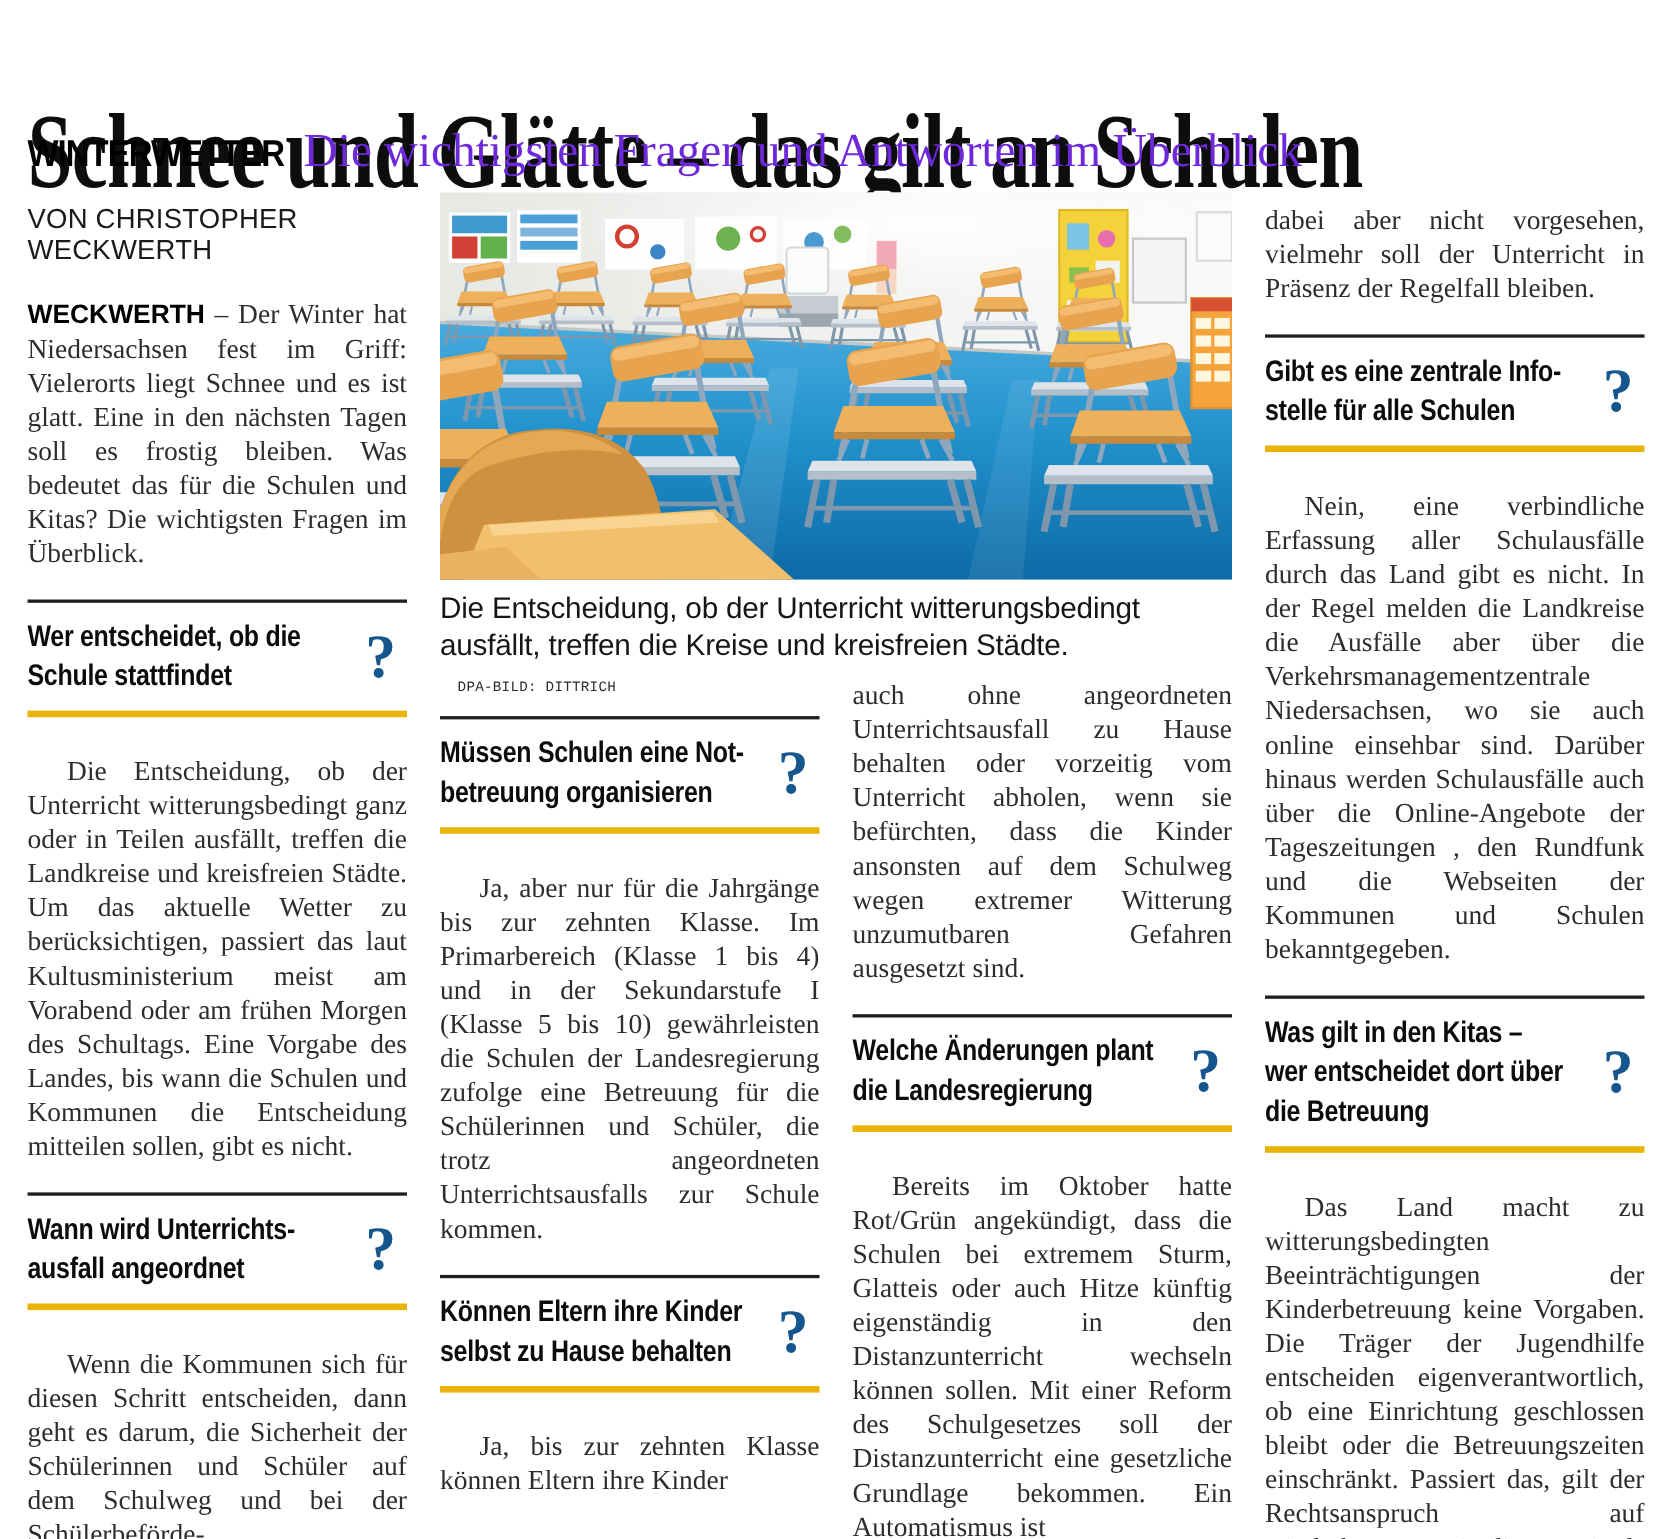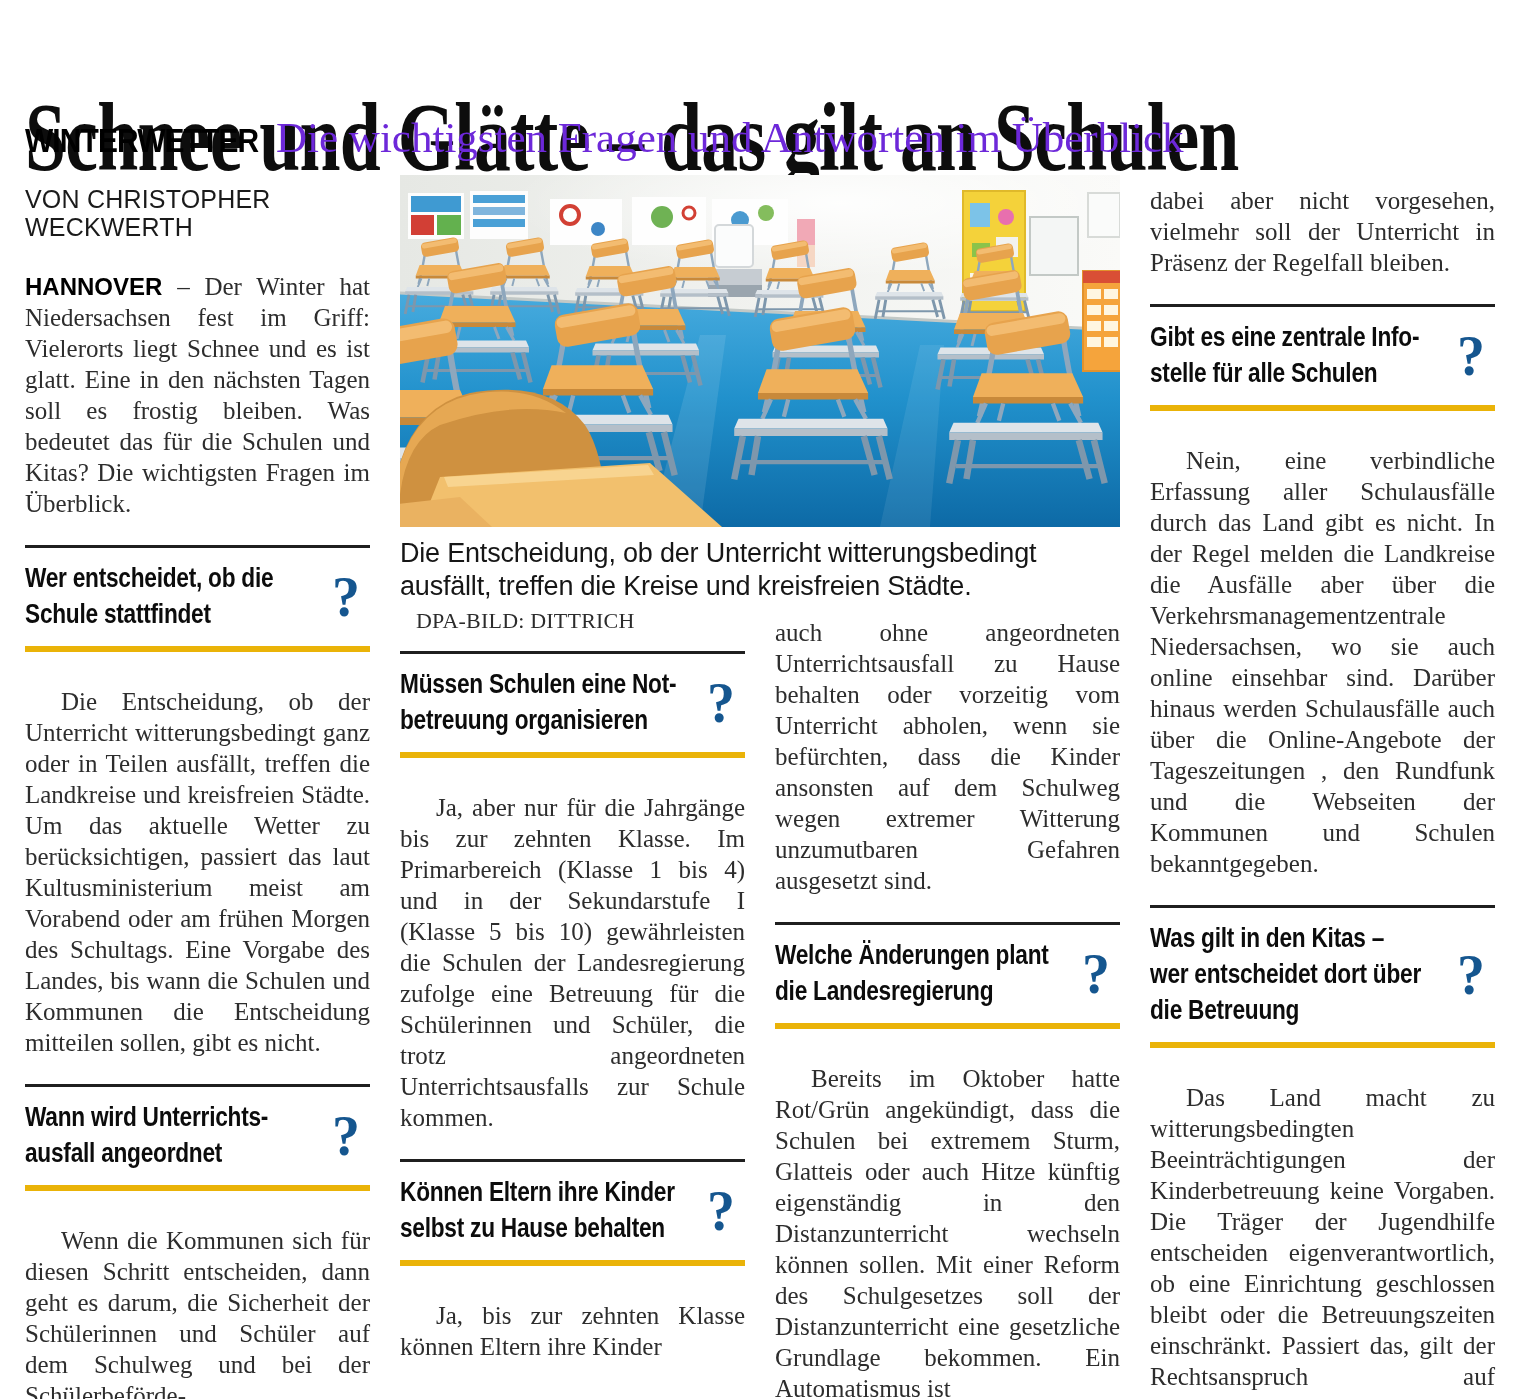--- a/index.html
+++ b/index.html
@@ -59,21 +59,21 @@
   }
   
   .figure{position:absolute;left:400px;top:175px;width:720px;}
   .photo{display:block;width:720px;height:352px;background:#eef0ed;}
   figcaption{
     margin-top:10px;
     font-family:"Liberation Sans",sans-serif;font-size:27px;line-height:33px;
     color:#161616;letter-spacing:-0.2px;text-align:left;
   }
   .credit{
-    font-family:Liberation Serif, serif;font-size:22px;color:#2c2c2c;
+    font-family:Liberation Mono, monospace;font-size:13px;color:#2c2c2c;
     letter-spacing:0.2px;margin-left:16px;white-space:nowrap;
   }
 </style>
 </head>
 <body>
 
 <header>
   <h1 class="headline">Schnee und Glätte – das gilt an Schulen</h1>
   <div class="kicker">
     <span class="kicker-label">WINTERWETTER</span>
@@ -211,21 +211,21 @@
     </g>
   </svg>
   <figcaption>
     <span>Die Entscheidung, ob der Unterricht witterungsbedingt ausfällt, treffen die Kreise und kreisfreien Städte.</span>
     <span class="credit">DPA-BILD: DITTRICH</span>
   </figcaption>
 </figure>
 
 <div class="col" id="col1">
   <div class="byline">VON CHRISTOPHER WECKWERTH</div>
-  <p class="body-text"><span class="dateline">HANNOVER</span><span> – </span><span>Der Winter hat Niedersachsen fest im Griff: Vielerorts liegt Schnee und es ist glatt. Eine in den nächsten Tagen soll es frostig bleiben. Was bedeutet das für die Schulen und Kitas? Die wichtigsten Fragen im Überblick.</span></p>
+  <p class="body-text"><span class="dateline">WECKWERTH</span><span> – </span><span>Der Winter hat Niedersachsen fest im Griff: Vielerorts liegt Schnee und es ist glatt. Eine in den nächsten Tagen soll es frostig bleiben. Was bedeutet das für die Schulen und Kitas? Die wichtigsten Fragen im Überblick.</span></p>
 
   <div class="qa">
     <div class="qa-text">Wer entscheidet, ob die
 Schule stattfindet</div>
     <span class="qmark">?</span>
   </div>
   <p class="body-text indent">Die Entscheidung, ob der Unterricht witterungsbedingt ganz oder in Teilen ausfällt, treffen die Landkreise und kreisfreien Städte. Um das aktuelle Wetter zu berücksichtigen, passiert das laut Kultusministerium meist am Vorabend oder am frühen Morgen des Schultags. Eine Vorgabe des Landes, bis wann die Schulen und Kommunen die Entscheidung mitteilen sollen, gibt es nicht.</p>
 
   <div class="qa">
     <div class="qa-text">Wann wird Unterrichts-

